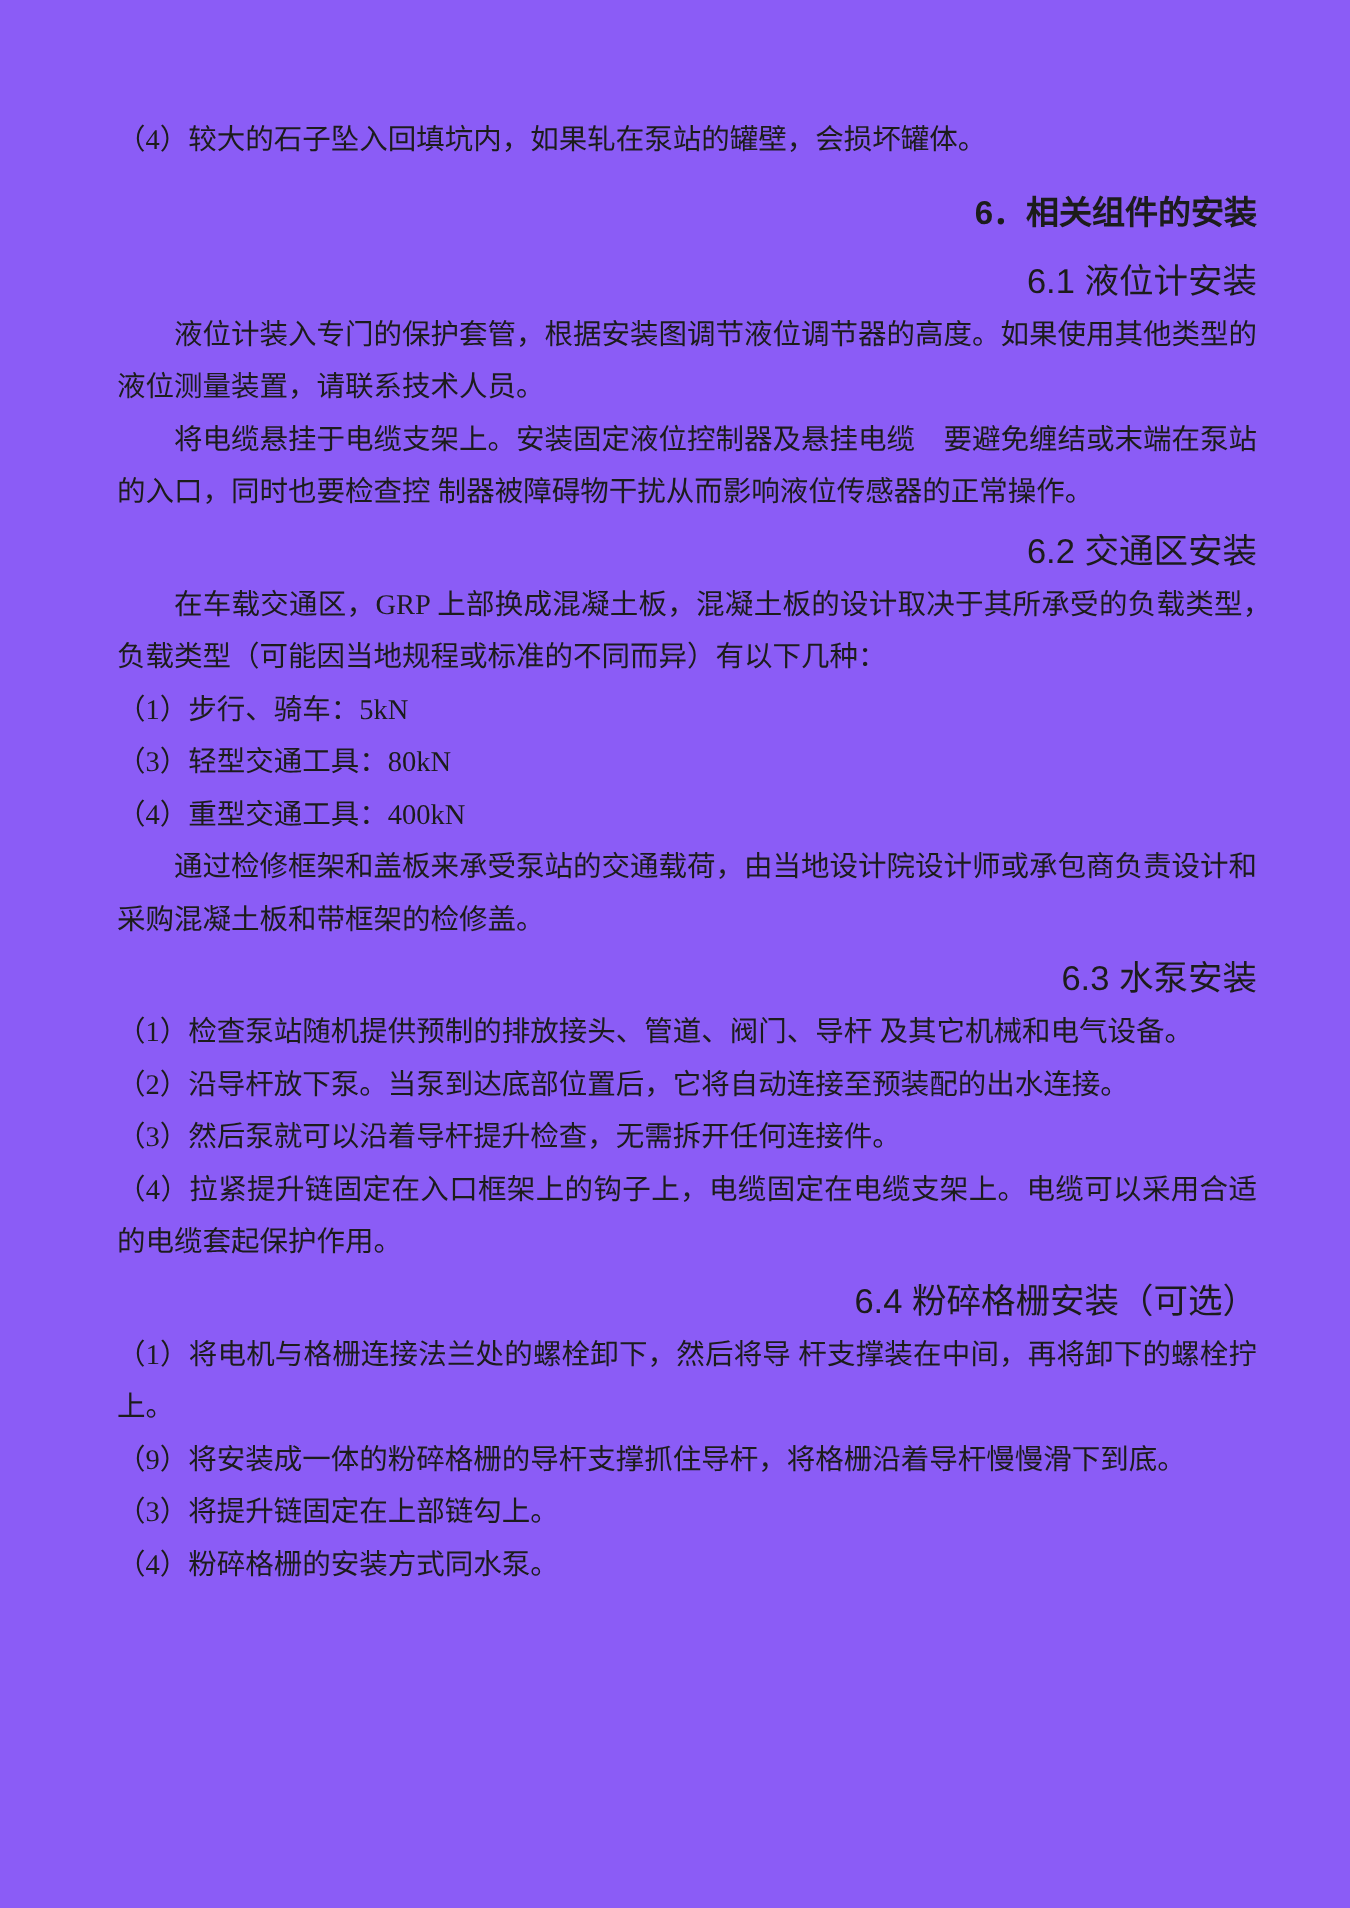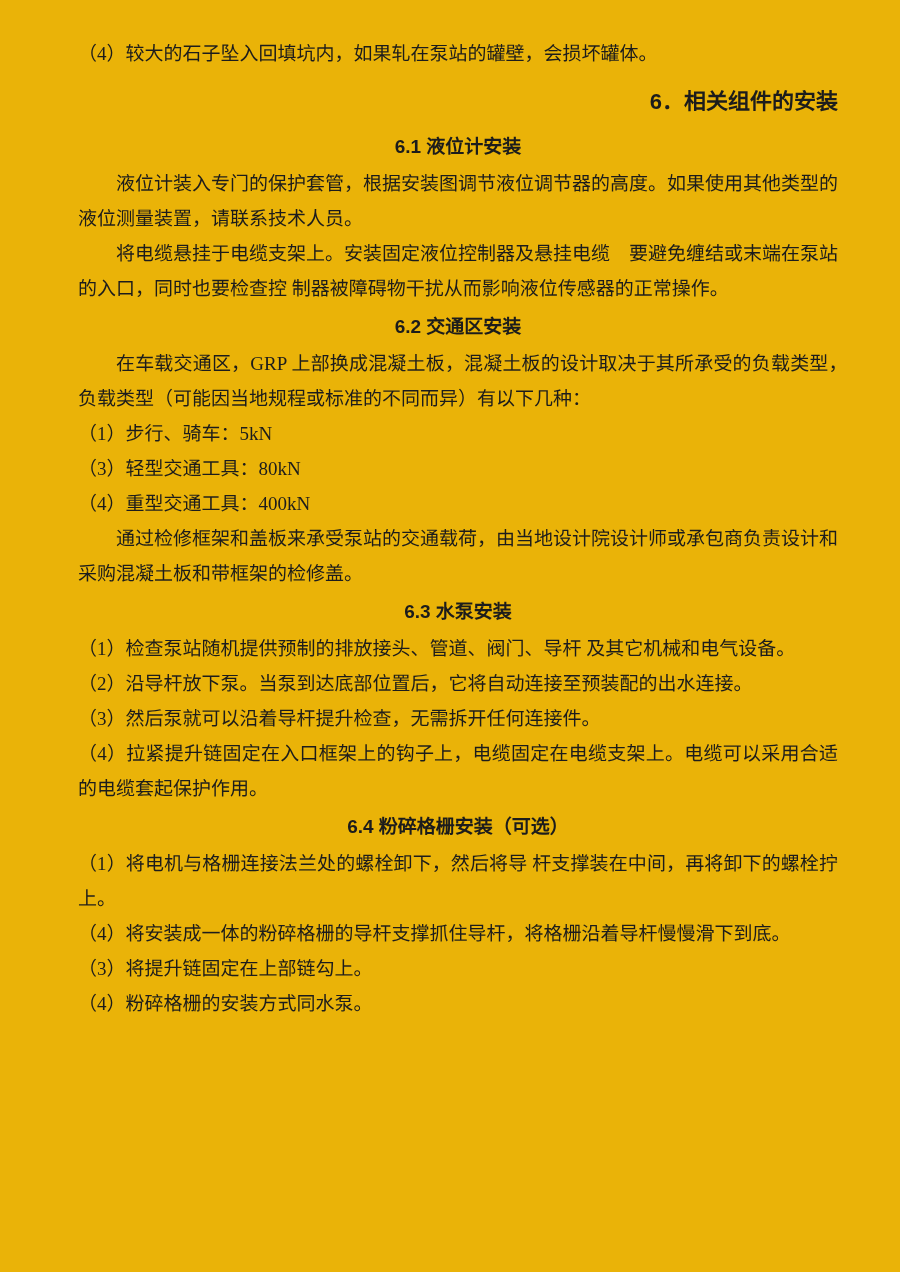--- a/index.html
+++ b/index.html
@@ -11,22 +11,22 @@
     width: 900px;
     height: 1272px;
     overflow: hidden;
     font-family: "Liberation Serif", "DejaVu Serif", serif;
     color: #1c1c1c;
   }
   .page {
     box-sizing: border-box;
     width: 900px;
     height: 1272px;
-    padding: 36px 62px 0 78px;
-    background: #eab308;
+    padding: 76px 62px 0 78px;
+    background: #8b5cf6;
   }
   .doc {
     font-size: 19px;
     line-height: 35px;
     text-align: justify;
   }
   p {
     margin: 0;
   }
   p.indent {
@@ -35,25 +35,25 @@
   h1.chapter {
     font-family: "Liberation Sans", "DejaVu Sans", sans-serif;
     font-weight: bold;
     font-size: 22px;
     line-height: 38px;
     margin: 12px 0 8px 0;
     text-align: right;
   }
   h2.section {
     font-family: "Liberation Sans", "DejaVu Sans", sans-serif;
-    font-weight: bold;
-    font-size: 19px;
+    font-weight: normal;
+    font-size: 23px;
     line-height: 36px;
     margin: 3px 0 1px 0;
-    text-align: center;
+    text-align: right;
   }
   .list p {
     text-align: justify;
   }
 </style>
 </head>
 <body>
 
 <div class="page">
   <div class="doc">
@@ -79,19 +79,19 @@
     <div class="list">
       <p>（1）检查泵站随机提供预制的排放接头、管道、阀门、导杆 及其它机械和电气设备。</p>
       <p>（2）沿导杆放下泵。当泵到达底部位置后，它将自动连接至预装配的出水连接。</p>
       <p>（3）然后泵就可以沿着导杆提升检查，无需拆开任何连接件。</p>
       <p>（4）拉紧提升链固定在入口框架上的钩子上，电缆固定在电缆支架上。电缆可以采用合适的电缆套起保护作用。</p>
     </div>
 
     <h2 class="section">6.4 粉碎格栅安装（可选）</h2>
     <div class="list">
       <p>（1）将电机与格栅连接法兰处的螺栓卸下，然后将导 杆支撑装在中间，再将卸下的螺栓拧上。</p>
-      <p>（4）将安装成一体的粉碎格栅的导杆支撑抓住导杆，将格栅沿着导杆慢慢滑下到底。</p>
+      <p>（9）将安装成一体的粉碎格栅的导杆支撑抓住导杆，将格栅沿着导杆慢慢滑下到底。</p>
       <p>（3）将提升链固定在上部链勾上。</p>
       <p>（4）粉碎格栅的安装方式同水泵。</p>
     </div>
 
   </div>
 </div>
 
 </body></html>

